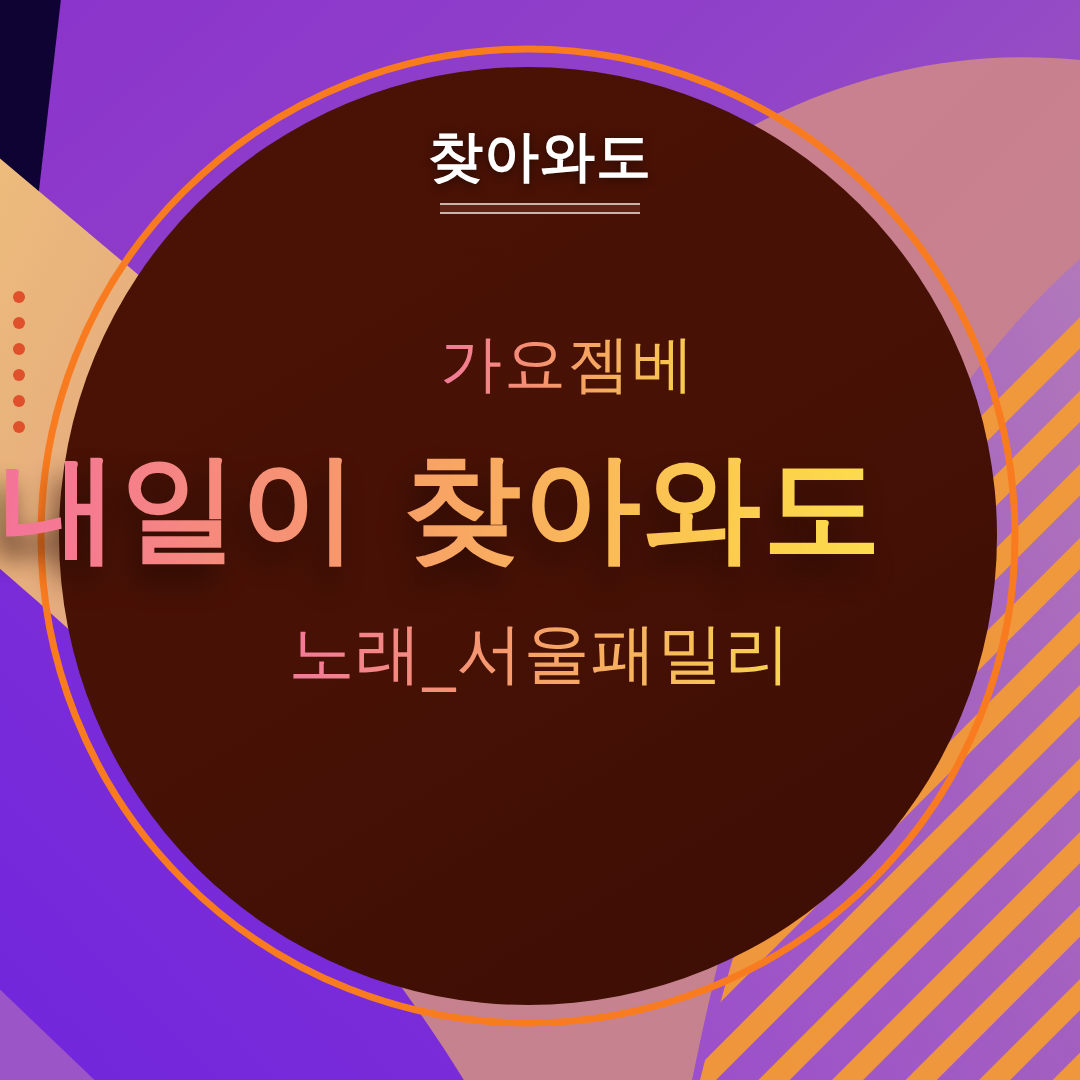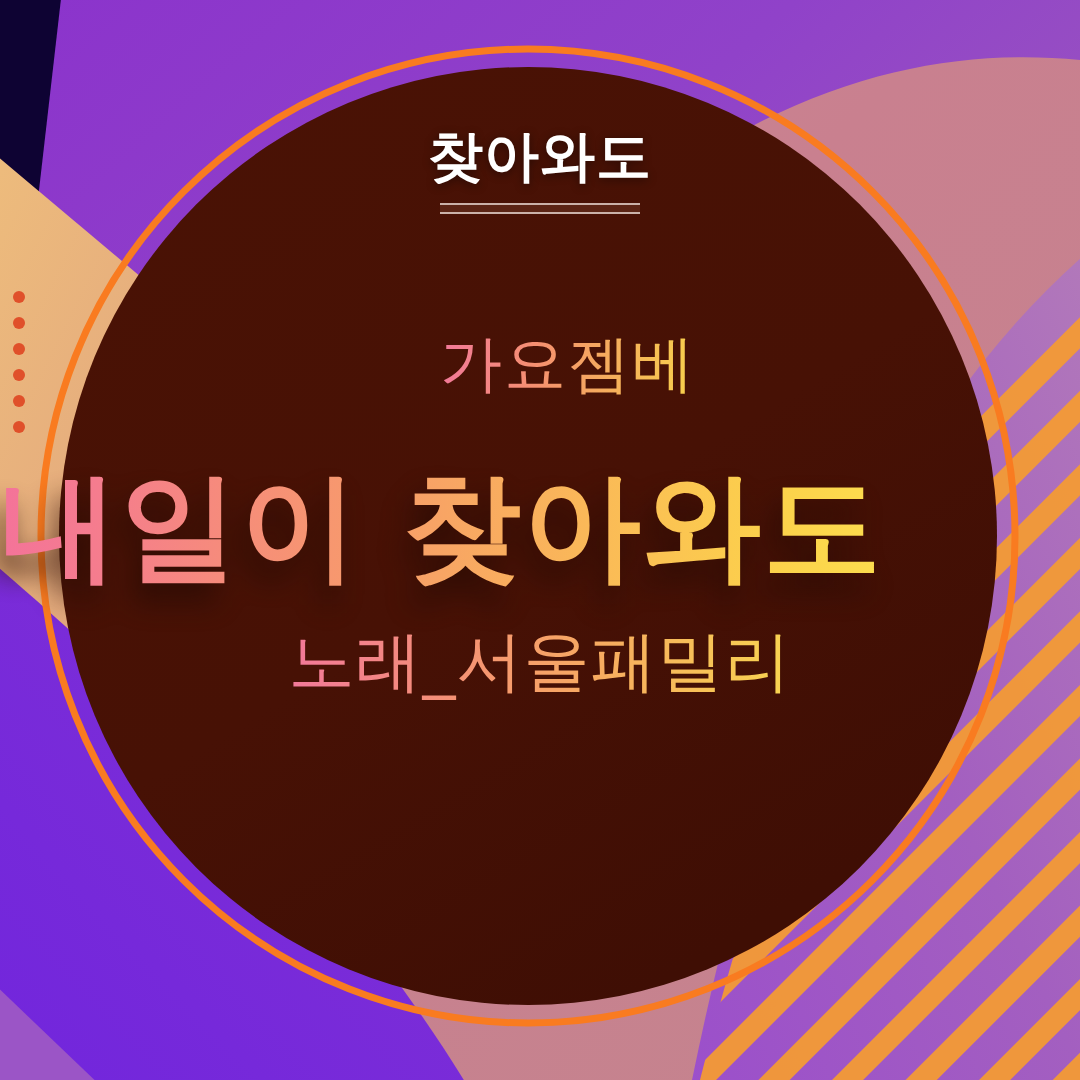--- a/index.html
+++ b/index.html
@@ -73,21 +73,21 @@
     letter-spacing: 2px;
     background-image: linear-gradient(95deg, #F2789B 0%, #F59070 38%, #F5A95F 62%, #F8D24B 100%);
     -webkit-background-clip: text;
     background-clip: text;
     color: transparent;
     -webkit-text-fill-color: transparent;
   }
 
   .maintitle-wrap {
     position: absolute;
-    top: 460px;
+    top: 441px;
     left: 0;
     width: 868px;
     text-align: center;
   }
   .maintitle-glow {
     position: absolute;
     top: 18px;
     left: 50%;
     transform: translateX(-50%);
     font-size: 118px;
@@ -132,21 +132,20 @@
   .credit {
     display: inline-block;
     font-size: 66px;
     font-weight: 400;
     letter-spacing: 1px;
     line-height: 1.2;
     background-image: linear-gradient(95deg, #F2789B 0%, #F59274 34%, #F7AE5F 64%, #F8D550 100%);
     -webkit-background-clip: text;
     background-clip: text;
     color: transparent;
-    margin-top: 8px;
     -webkit-text-fill-color: transparent;
   }
 </style>
 </head>
 <body>
 
 <div id="poster">
 
   <svg class="layer bg-svg" viewBox="0 0 1080 1080" width="1080" height="1080">
     <defs>

